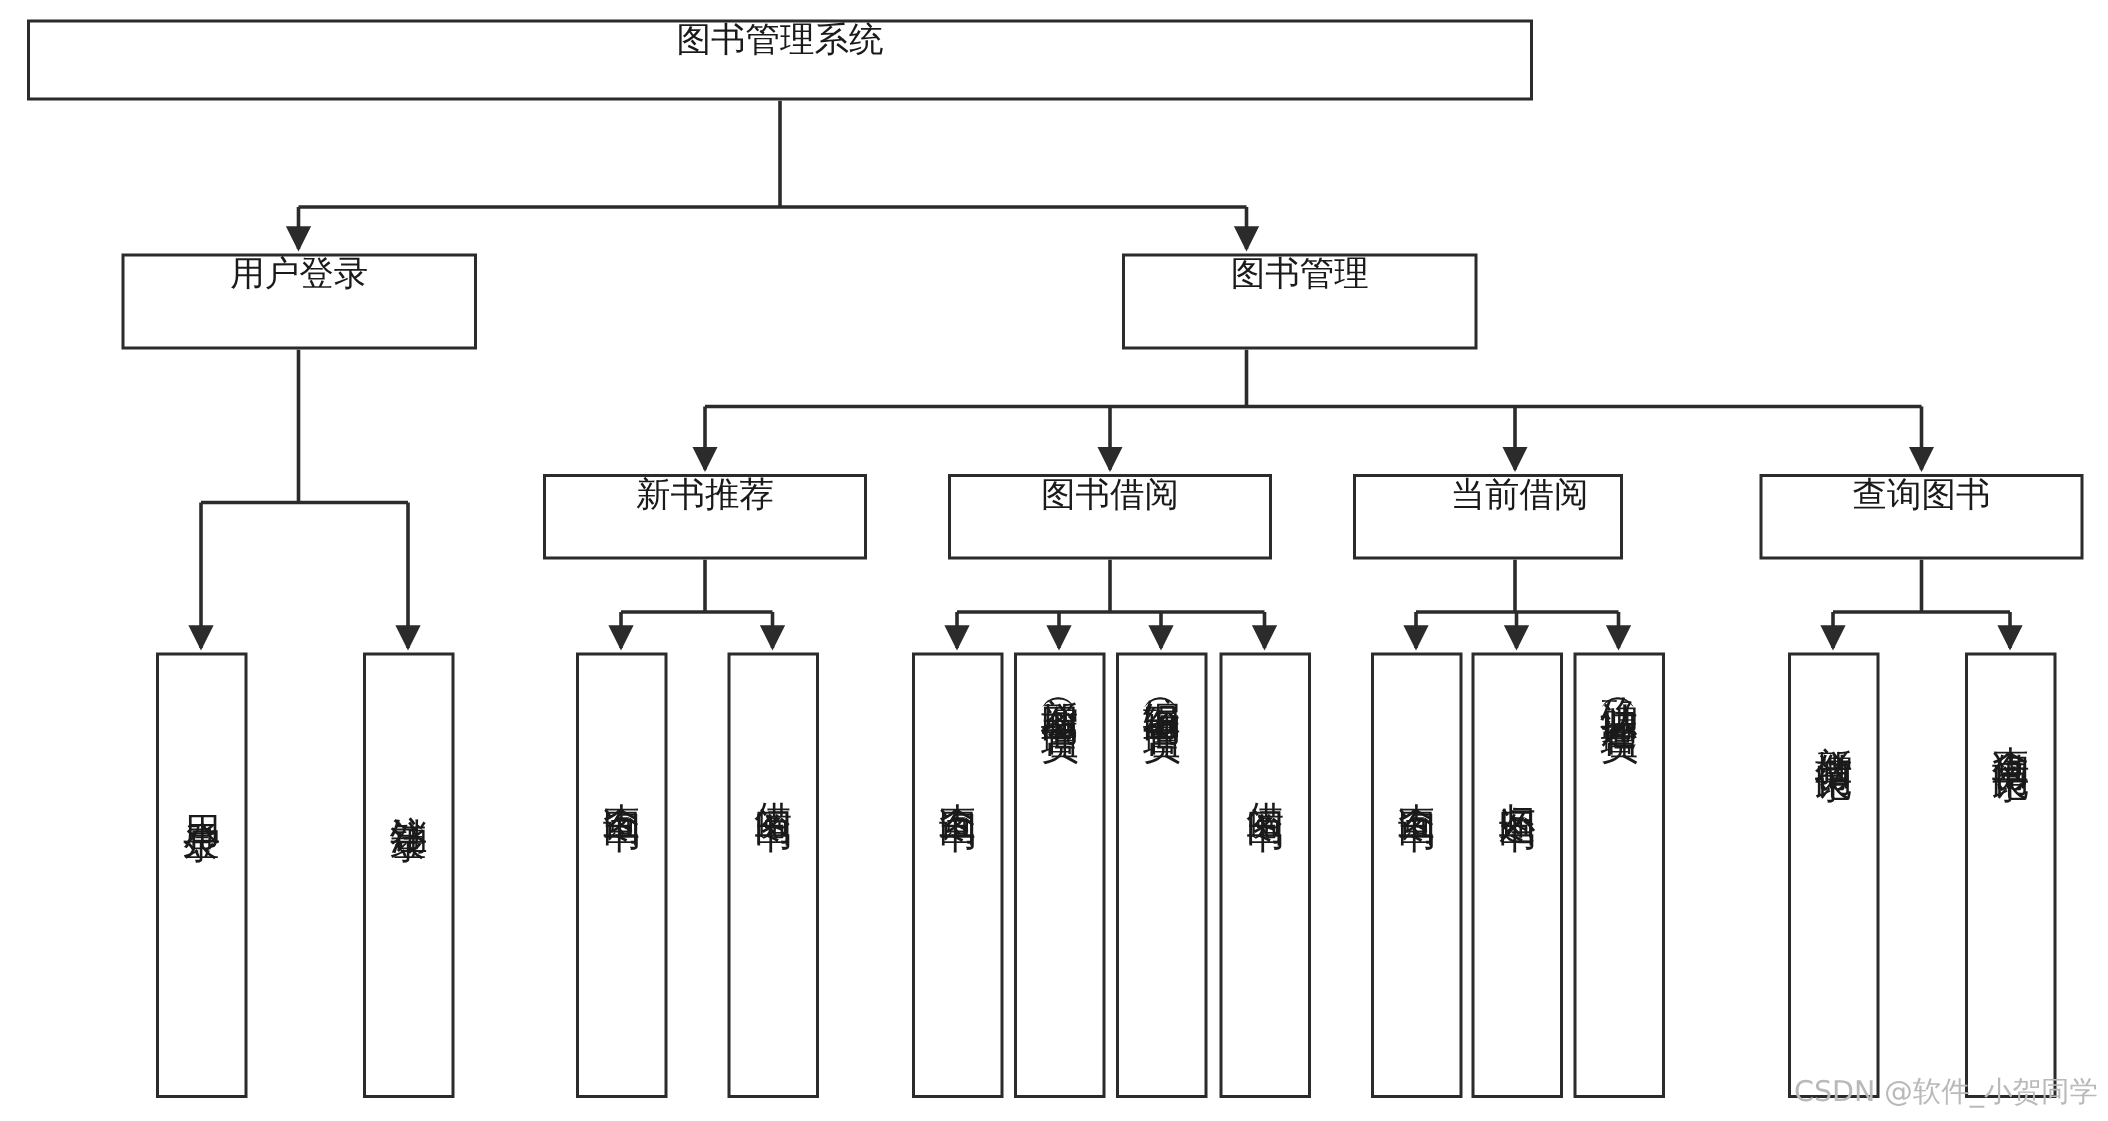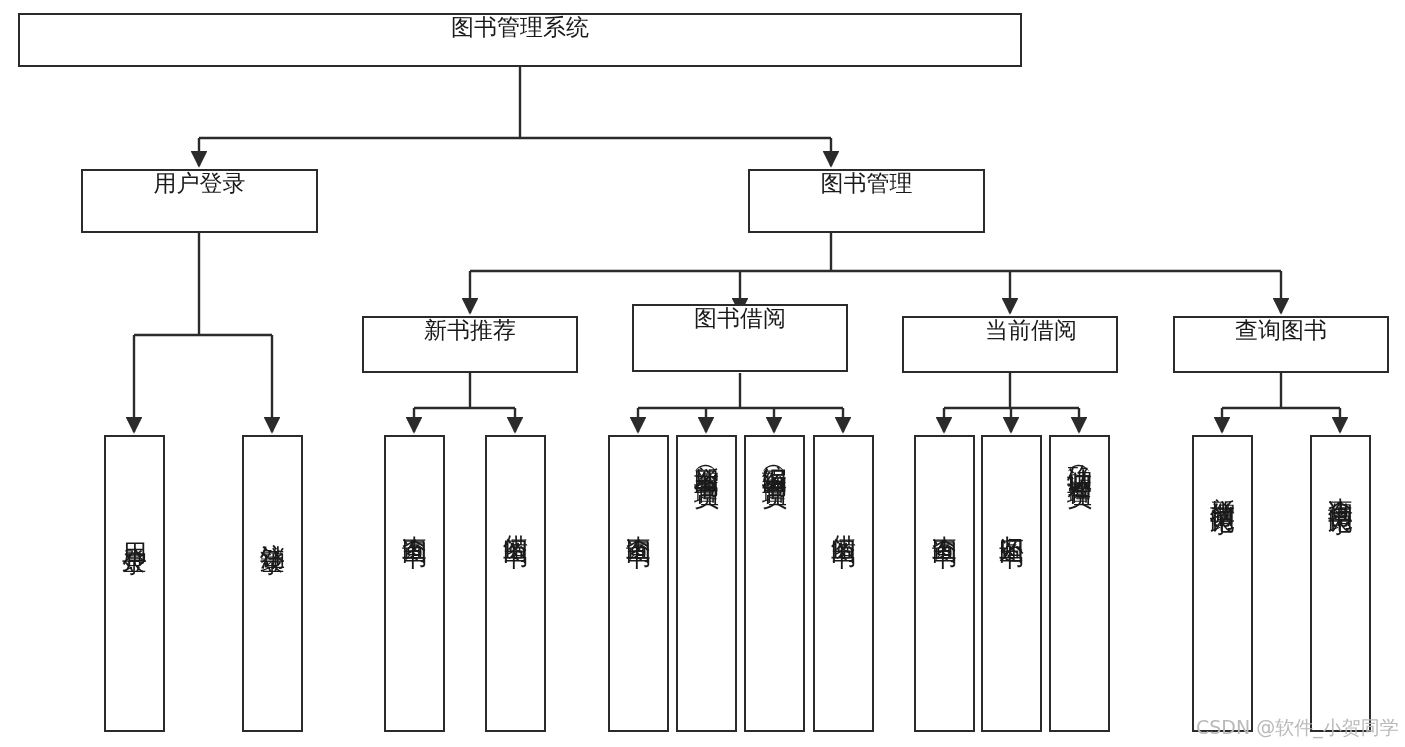--- a/index.html
+++ b/index.html
@@ -130,24 +130,24 @@
   <div class="node horizontal" style="left:81px; top:169px; width:237px; height:64px;">
     <span class="node-label">用户登录</span>
   </div>
   <div class="node horizontal" style="left:712px; top:169px; width:237px; height:64px;margin-left:36px;">
     <span class="node-label">图书管理</span>
   </div>
 
   <div class="node horizontal" style="left:362px; top:316px; width:216px; height:57px;">
     <span class="node-label">新书推荐</span>
   </div>
-  <div class="node horizontal" style="left:632px; top:304px; width:216px; height:68px;">
+  <div class="node horizontal" style="left:632px; top:316px; width:216px; height:57px;">
     <span class="node-label">图书借阅</span>
   </div>
-  <div class="node horizontal" style="left:902px; top:316px; width:216px; height:57px;padding-left:42px;">
+  <div class="node horizontal" style="left:902px; top:316px; width:180px; height:57px;padding-left:42px;">
     <span class="node-label">当前借阅</span>
   </div>
   <div class="node horizontal" style="left:1173px; top:316px; width:216px; height:57px;">
     <span class="node-label">查询图书</span>
   </div>
 
   <div class="node vertical" style="left:104px; top:435px; width:61px; height:297px; padding-top:86px;">
     <span class="node-label">用户登录</span>
   </div>
   <div class="node vertical" style="left:242px; top:435px; width:61px; height:297px; padding-top:86px;">

